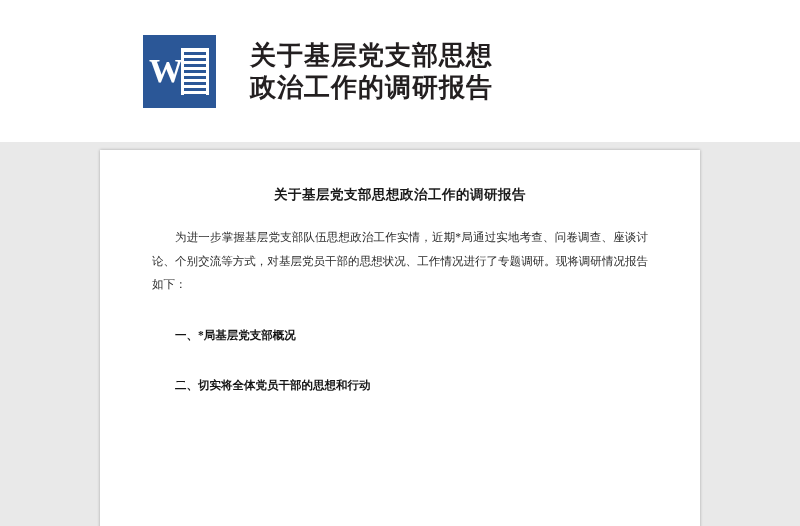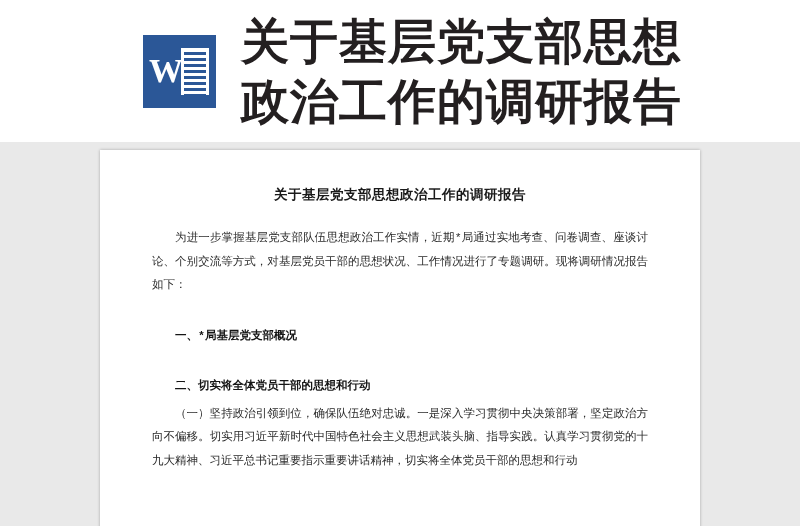--- a/index.html
+++ b/index.html
@@ -52,23 +52,23 @@
   }
   .word-icon .lines i {
     display: block;
     height: 3px;
     margin: 0 3px 3px 3px;
     background: #2b5797;
   }
   .word-icon .lines i:first-child { margin-top: 4px; }
 
   .header-title {
-    margin-left: 25px;
+    margin-left: 34px;
     color: #231f20;
-    font-size: 48px;
+    font-size: 26px;
     font-weight: bold;
     line-height: 1.25;
     letter-spacing: 1px;
     white-space: pre-line;
     font-family: "DejaVu Sans", sans-serif;
   }
 
   
   .doc-wrap {
     position: absolute;
@@ -95,21 +95,21 @@
     margin-bottom: 22px;
     font-family: "DejaVu Sans", sans-serif;
   }
   .para {
     font-size: 11.5px;
     color: #2a2a2a;
     line-height: 2.05;
     text-align: justify;
     text-indent: 2em;
     margin: 0 0 8px 0;
-    font-family: Liberation Mono, monospace;
+    font-family: Liberation Serif, serif;
   }
   .para.bold {
     font-weight: bold;
     color: #151515;
     text-indent: 2em;
   }
   .para.nogap { margin-bottom: 4px; margin-top: 27px; }
 </style>
 </head>
 <body>
@@ -135,17 +135,16 @@
 政治工作的调研报告</div>
   </div>
 
   <div class="doc-wrap">
     <div class="doc-page">
       <div class="doc-title">关于基层党支部思想政治工作的调研报告</div>
 
       <p class="para">为进一步掌握基层党支部队伍思想政治工作实情，近期*局通过实地考查、问卷调查、座谈讨论、个别交流等方式，对基层党员干部的思想状况、工作情况进行了专题调研。现将调研情况报告如下：</p>
       <p class="para bold nogap">一、*局基层党支部概况</p>
       <p class="para bold nogap">二、切实将全体党员干部的思想和行动</p>
-      <p class="para">（一）坚持政治引领到位，确保队伍绝对忠诚。一是深入学习贯彻中央决策部署，坚定政治方向不偏移。切实用习近平新时代中国特色社会主义思想武装头脑、指导实践。认真学习贯彻党的十九大精神、习近平总书记重要指示重要讲话精神，切实将全体党员干部的思想和行动</p>
     </div>
   </div>
 
 </div>
 
 </body></html>

